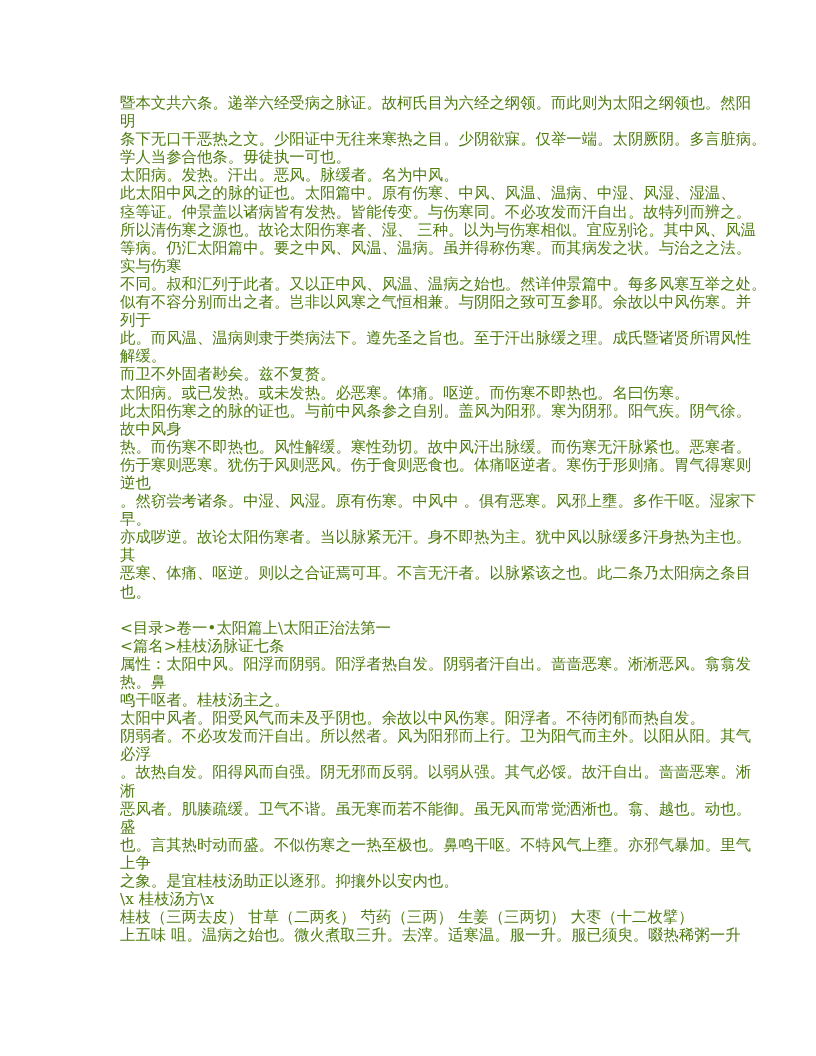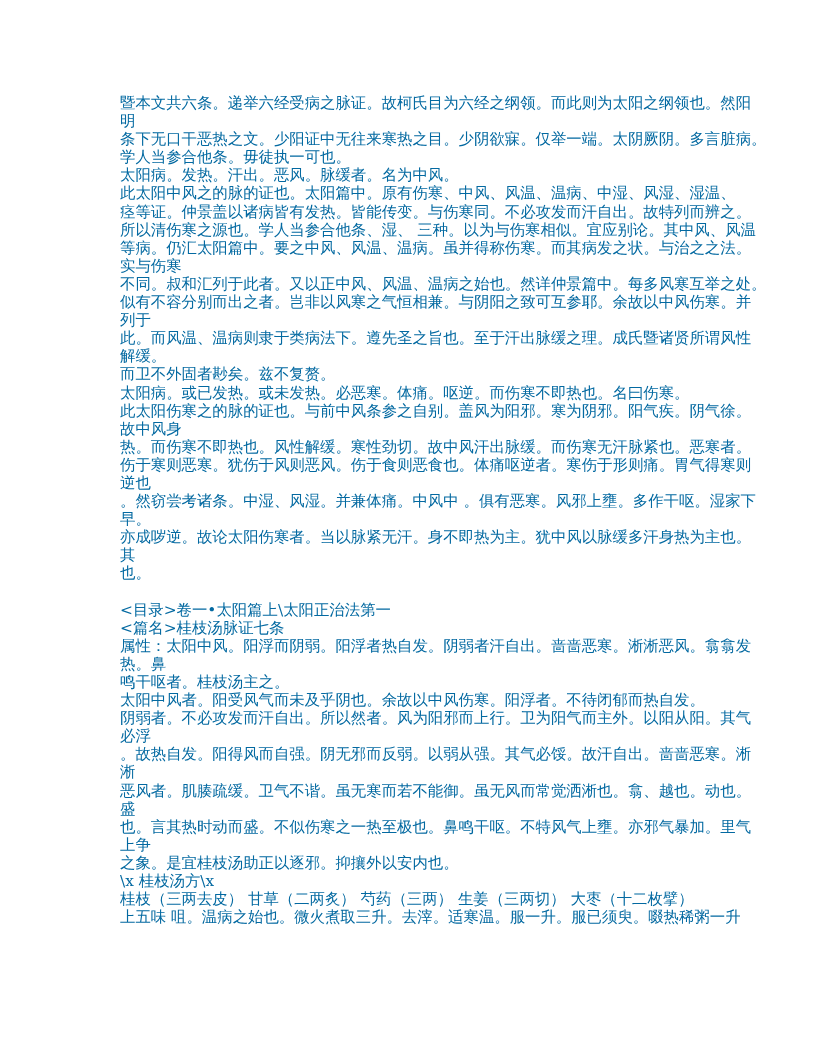--- a/index.html
+++ b/index.html
@@ -5,55 +5,56 @@
   html, body { margin: 0; padding: 0; background: #ffffff; }
   body { width: 816px; height: 1056px; position: relative; overflow: hidden; }
   .page {
     position: absolute;
     left: 120px;
     top: 94px;
     width: 600px;
     font-family: "DejaVu Serif", "Liberation Serif", serif;
     font-size: 15.4px;
     line-height: 18.1px;
-    color: #0369a1;
+    color: #4d7c0f;
   }
   .line { white-space: nowrap; height: 18.1px; overflow: visible; }
   .blank { height: 18.1px; }
 </style>
 </head>
 <body>
 
 <div class="page" id="page">
     <div class="line">暨本文共六条。递举六经受病之脉证。故柯氏目为六经之纲领。而此则为太阳之纲领也。然阳</div>
     <div class="line">明</div>
     <div class="line">条下无口干恶热之文。少阳证中无往来寒热之目。少阴欲寐。仅举一端。太阴厥阴。多言脏病。</div>
     <div class="line">学人当参合他条。毋徒执一可也。</div>
     <div class="line">太阳病。发热。汗出。恶风。脉缓者。名为中风。</div>
     <div class="line">此太阳中风之的脉的证也。太阳篇中。原有伤寒、中风、风温、温病、中湿、风湿、湿温、</div>
     <div class="line">痉等证。仲景盖以诸病皆有发热。皆能传变。与伤寒同。不必攻发而汗自出。故特列而辨之。</div>
-    <div class="line">所以清伤寒之源也。学人当参合他条、湿、 三种。以为与伤寒相似。宜应别论。其中风、风温</div>
+    <div class="line">所以清伤寒之源也。故论太阳伤寒者、湿、 三种。以为与伤寒相似。宜应别论。其中风、风温</div>
     <div class="line">等病。仍汇太阳篇中。要之中风、风温、温病。虽并得称伤寒。而其病发之状。与治之之法。</div>
     <div class="line">实与伤寒</div>
     <div class="line">不同。叔和汇列于此者。又以正中风、风温、温病之始也。然详仲景篇中。每多风寒互举之处。</div>
     <div class="line">似有不容分别而出之者。岂非以风寒之气恒相兼。与阴阳之致可互参耶。余故以中风伤寒。并</div>
     <div class="line">列于</div>
     <div class="line">此。而风温、温病则隶于类病法下。遵先圣之旨也。至于汗出脉缓之理。成氏暨诸贤所谓风性</div>
     <div class="line">解缓。</div>
     <div class="line">而卫不外固者尠矣。兹不复赘。</div>
     <div class="line">太阳病。或已发热。或未发热。必恶寒。体痛。呕逆。而伤寒不即热也。名曰伤寒。</div>
     <div class="line">此太阳伤寒之的脉的证也。与前中风条参之自别。盖风为阳邪。寒为阴邪。阳气疾。阴气徐。</div>
     <div class="line">故中风身</div>
     <div class="line">热。而伤寒不即热也。风性解缓。寒性劲切。故中风汗出脉缓。而伤寒无汗脉紧也。恶寒者。</div>
     <div class="line">伤于寒则恶寒。犹伤于风则恶风。伤于食则恶食也。体痛呕逆者。寒伤于形则痛。胃气得寒则</div>
     <div class="line">逆也</div>
-    <div class="line">。然窃尝考诸条。中湿、风湿。并兼体痛。中风中 。俱有恶寒。风邪上壅。多作干呕。湿家下</div>
+    <div class="line">。然窃尝考诸条。中湿、风湿。原有伤寒。中风中 。俱有恶寒。风邪上壅。多作干呕。湿家下</div>
     <div class="line">早。</div>
     <div class="line">亦成哕逆。故论太阳伤寒者。当以脉紧无汗。身不即热为主。犹中风以脉缓多汗身热为主也。</div>
     <div class="line">其</div>
+    <div class="line">恶寒、体痛、呕逆。则以之合证焉可耳。不言无汗者。以脉紧该之也。此二条乃太阳病之条目</div>
     <div class="line">也。</div>
     <div class="blank"></div>
     <div class="line">&lt;目录&gt;卷一•太阳篇上\太阳正治法第一</div>
     <div class="line">&lt;篇名&gt;桂枝汤脉证七条</div>
     <div class="line">属性：太阳中风。阳浮而阴弱。阳浮者热自发。阴弱者汗自出。啬啬恶寒。淅淅恶风。翕翕发</div>
     <div class="line">热。鼻</div>
     <div class="line">鸣干呕者。桂枝汤主之。</div>
     <div class="line">太阳中风者。阳受风气而未及乎阴也。余故以中风伤寒。阳浮者。不待闭郁而热自发。</div>
     <div class="line">阴弱者。不必攻发而汗自出。所以然者。风为阳邪而上行。卫为阳气而主外。以阳从阳。其气</div>
     <div class="line">必浮</div>

